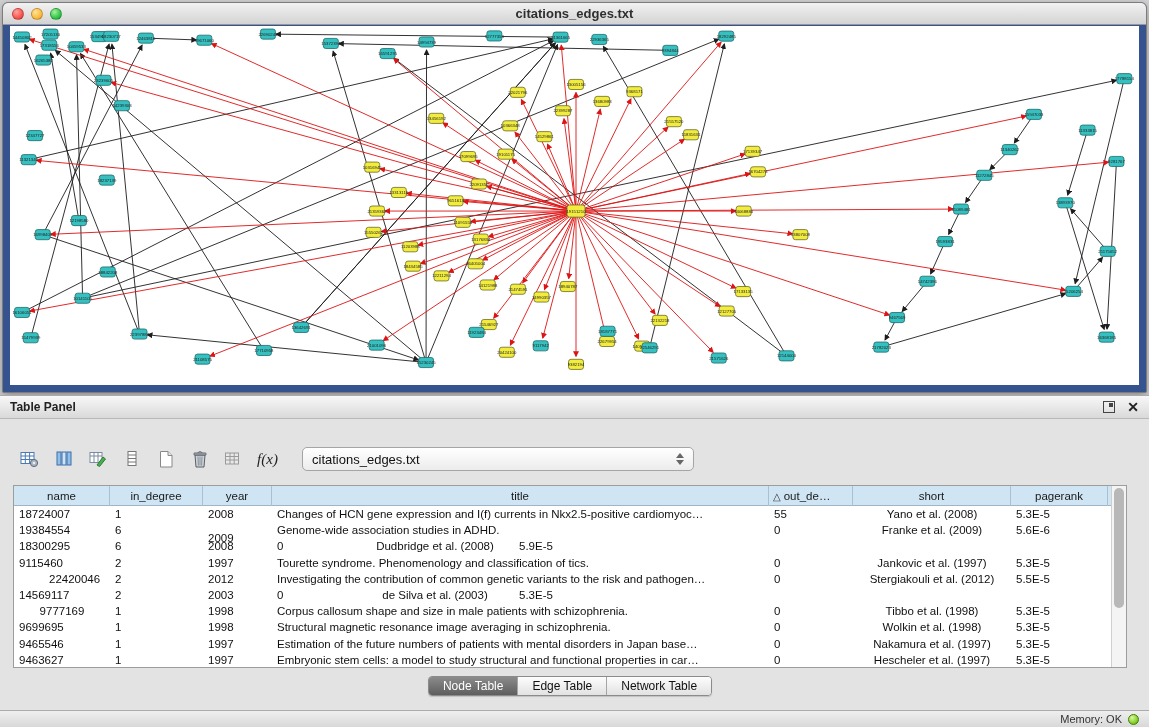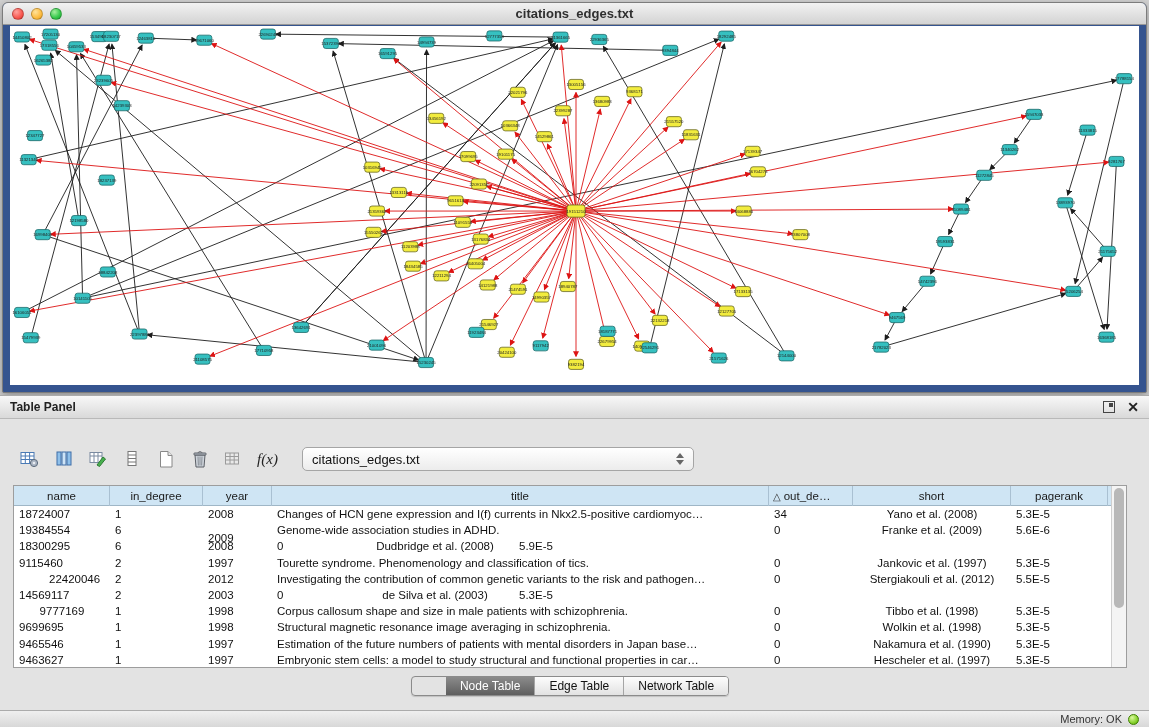--- a/index.html
+++ b/index.html
@@ -79,21 +79,21 @@
     white-space:nowrap; flex:none; height:16.2px; line-height:16.2px;
   }
   .vscroll {
     position:absolute; right:0; top:0; bottom:0; width:15px;
     background:#f4f4f4; border-left:1px solid #cfcfcf;
   }
   .vthumb { position:absolute; left:2px; top:2px; width:10px; height:120px; border-radius:6px; background:#b8b8b8; }
 
   .tabs-row { position:absolute; top:281px; left:0; width:1114px; margin-left:13px; display:flex; justify-content:center; }
   .segmented { display:flex; border:1px solid #8b8b8b; border-radius:4px; overflow:hidden; height:20px;
-    box-shadow:0 1px 1px rgba(0,0,0,.15);padding-left:34px; }
+    box-shadow:0 1px 1px rgba(0,0,0,.15); }
   .seg { padding:0 14px; font-size:12px; display:flex; align-items:center;
     background:linear-gradient(#fdfdfd,#e2e2e2); color:#111; border-left:1px solid #a5a5a5; }
   .seg:first-child { border-left:none; }
   .seg.selected { background:linear-gradient(#8b8b8b,#5e5e5e); color:#fff; }
 
   
   .statusbar {
     position:absolute; left:0; top:710px; width:1149px; height:17px;
     background:linear-gradient(#efefef,#d8d8d8); border-top:1px solid #ababab;
     display:flex; align-items:center; justify-content:flex-end; gap:6px;
@@ -725,21 +725,21 @@
         <div class="th" style="width: 97px;">
           <span>pagerank</span>
         </div>
       </div>
     <div class="tbody" id="tbody">
         <div class="trow">
           <div class="td" style="width: 96px; text-align: left;">18724007</div>
           <div class="td" style="width: 93px; text-align: left;">1</div>
           <div class="td" style="width: 69px; text-align: left;">2008</div>
           <div class="td" style="width: 497px; text-align: left;">Changes of HCN gene expression and I(f) currents in Nkx2.5-positive cardiomyoc…</div>
-          <div class="td" style="width: 84px; text-align: left;">34</div>
+          <div class="td" style="width: 84px; text-align: left;">55</div>
           <div class="td" style="width: 158px; text-align: center;">Yano et al. (2008)</div>
           <div class="td" style="width: 97px; text-align: left;">5.3E-5</div>
         </div>
         <div class="trow">
           <div class="td" style="width: 96px; text-align: left;">19384554</div>
           <div class="td" style="width: 93px; text-align: left;">6</div>
           <div class="td" style="width: 69px; text-align: left; margin-top: 16px;">2009</div>
           <div class="td" style="width: 497px; text-align: left;">Genome-wide association studies in ADHD.</div>
           <div class="td" style="width: 84px; text-align: left;">0</div>
           <div class="td" style="width: 158px; text-align: center;">Franke et al. (2009)</div>
@@ -796,21 +796,21 @@
           <div class="td" style="width: 84px; text-align: left;">0</div>
           <div class="td" style="width: 158px; text-align: center;">Wolkin et al. (1998)</div>
           <div class="td" style="width: 97px; text-align: left;">5.3E-5</div>
         </div>
         <div class="trow">
           <div class="td" style="width: 96px; text-align: left;">9465546</div>
           <div class="td" style="width: 93px; text-align: left;">1</div>
           <div class="td" style="width: 69px; text-align: left;">1997</div>
           <div class="td" style="width: 497px; text-align: left;">Estimation of the future numbers of patients with mental disorders in Japan base…</div>
           <div class="td" style="width: 84px; text-align: left;">0</div>
-          <div class="td" style="width: 158px; text-align: center;">Nakamura et al. (1990)</div>
+          <div class="td" style="width: 158px; text-align: center;">Nakamura et al. (1997)</div>
           <div class="td" style="width: 97px; text-align: left;">5.3E-5</div>
         </div>
         <div class="trow">
           <div class="td" style="width: 96px; text-align: left;">9463627</div>
           <div class="td" style="width: 93px; text-align: left;">1</div>
           <div class="td" style="width: 69px; text-align: left;">1997</div>
           <div class="td" style="width: 497px; text-align: left;">Embryonic stem cells: a model to study structural and functional properties in car…</div>
           <div class="td" style="width: 84px; text-align: left;">0</div>
           <div class="td" style="width: 158px; text-align: center;">Hescheler et al. (1997)</div>
           <div class="td" style="width: 97px; text-align: left;">5.3E-5</div>

